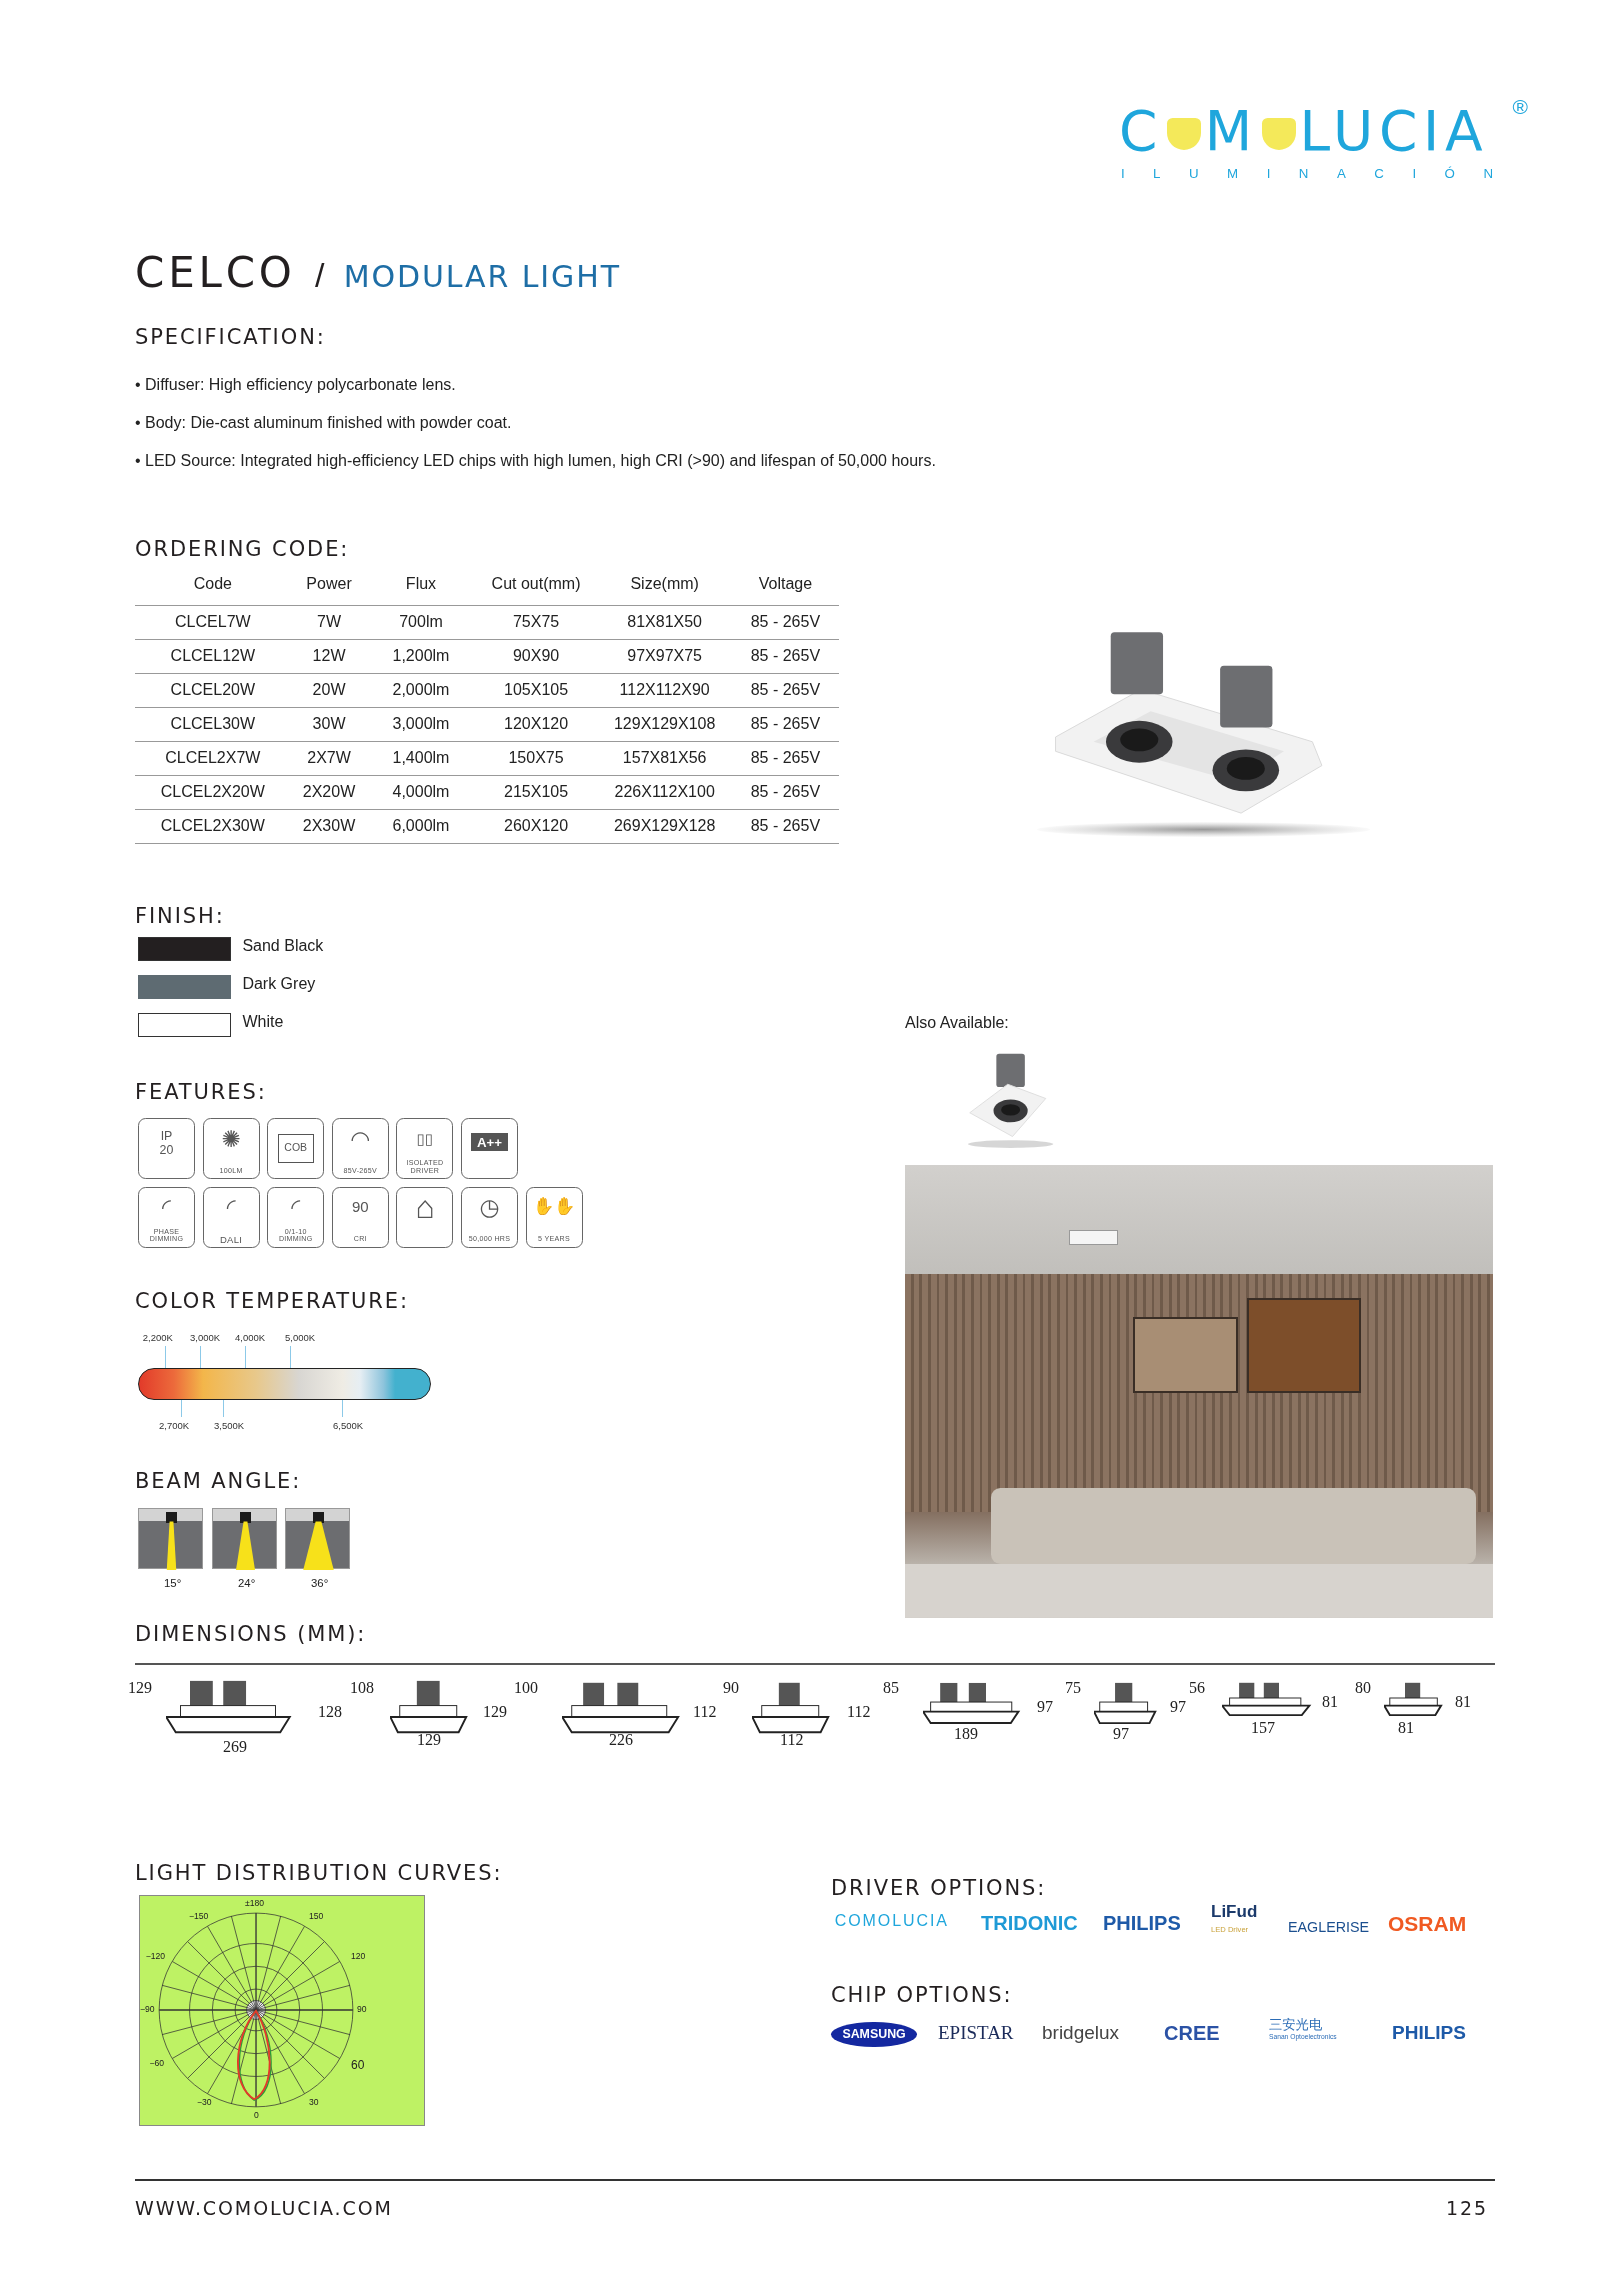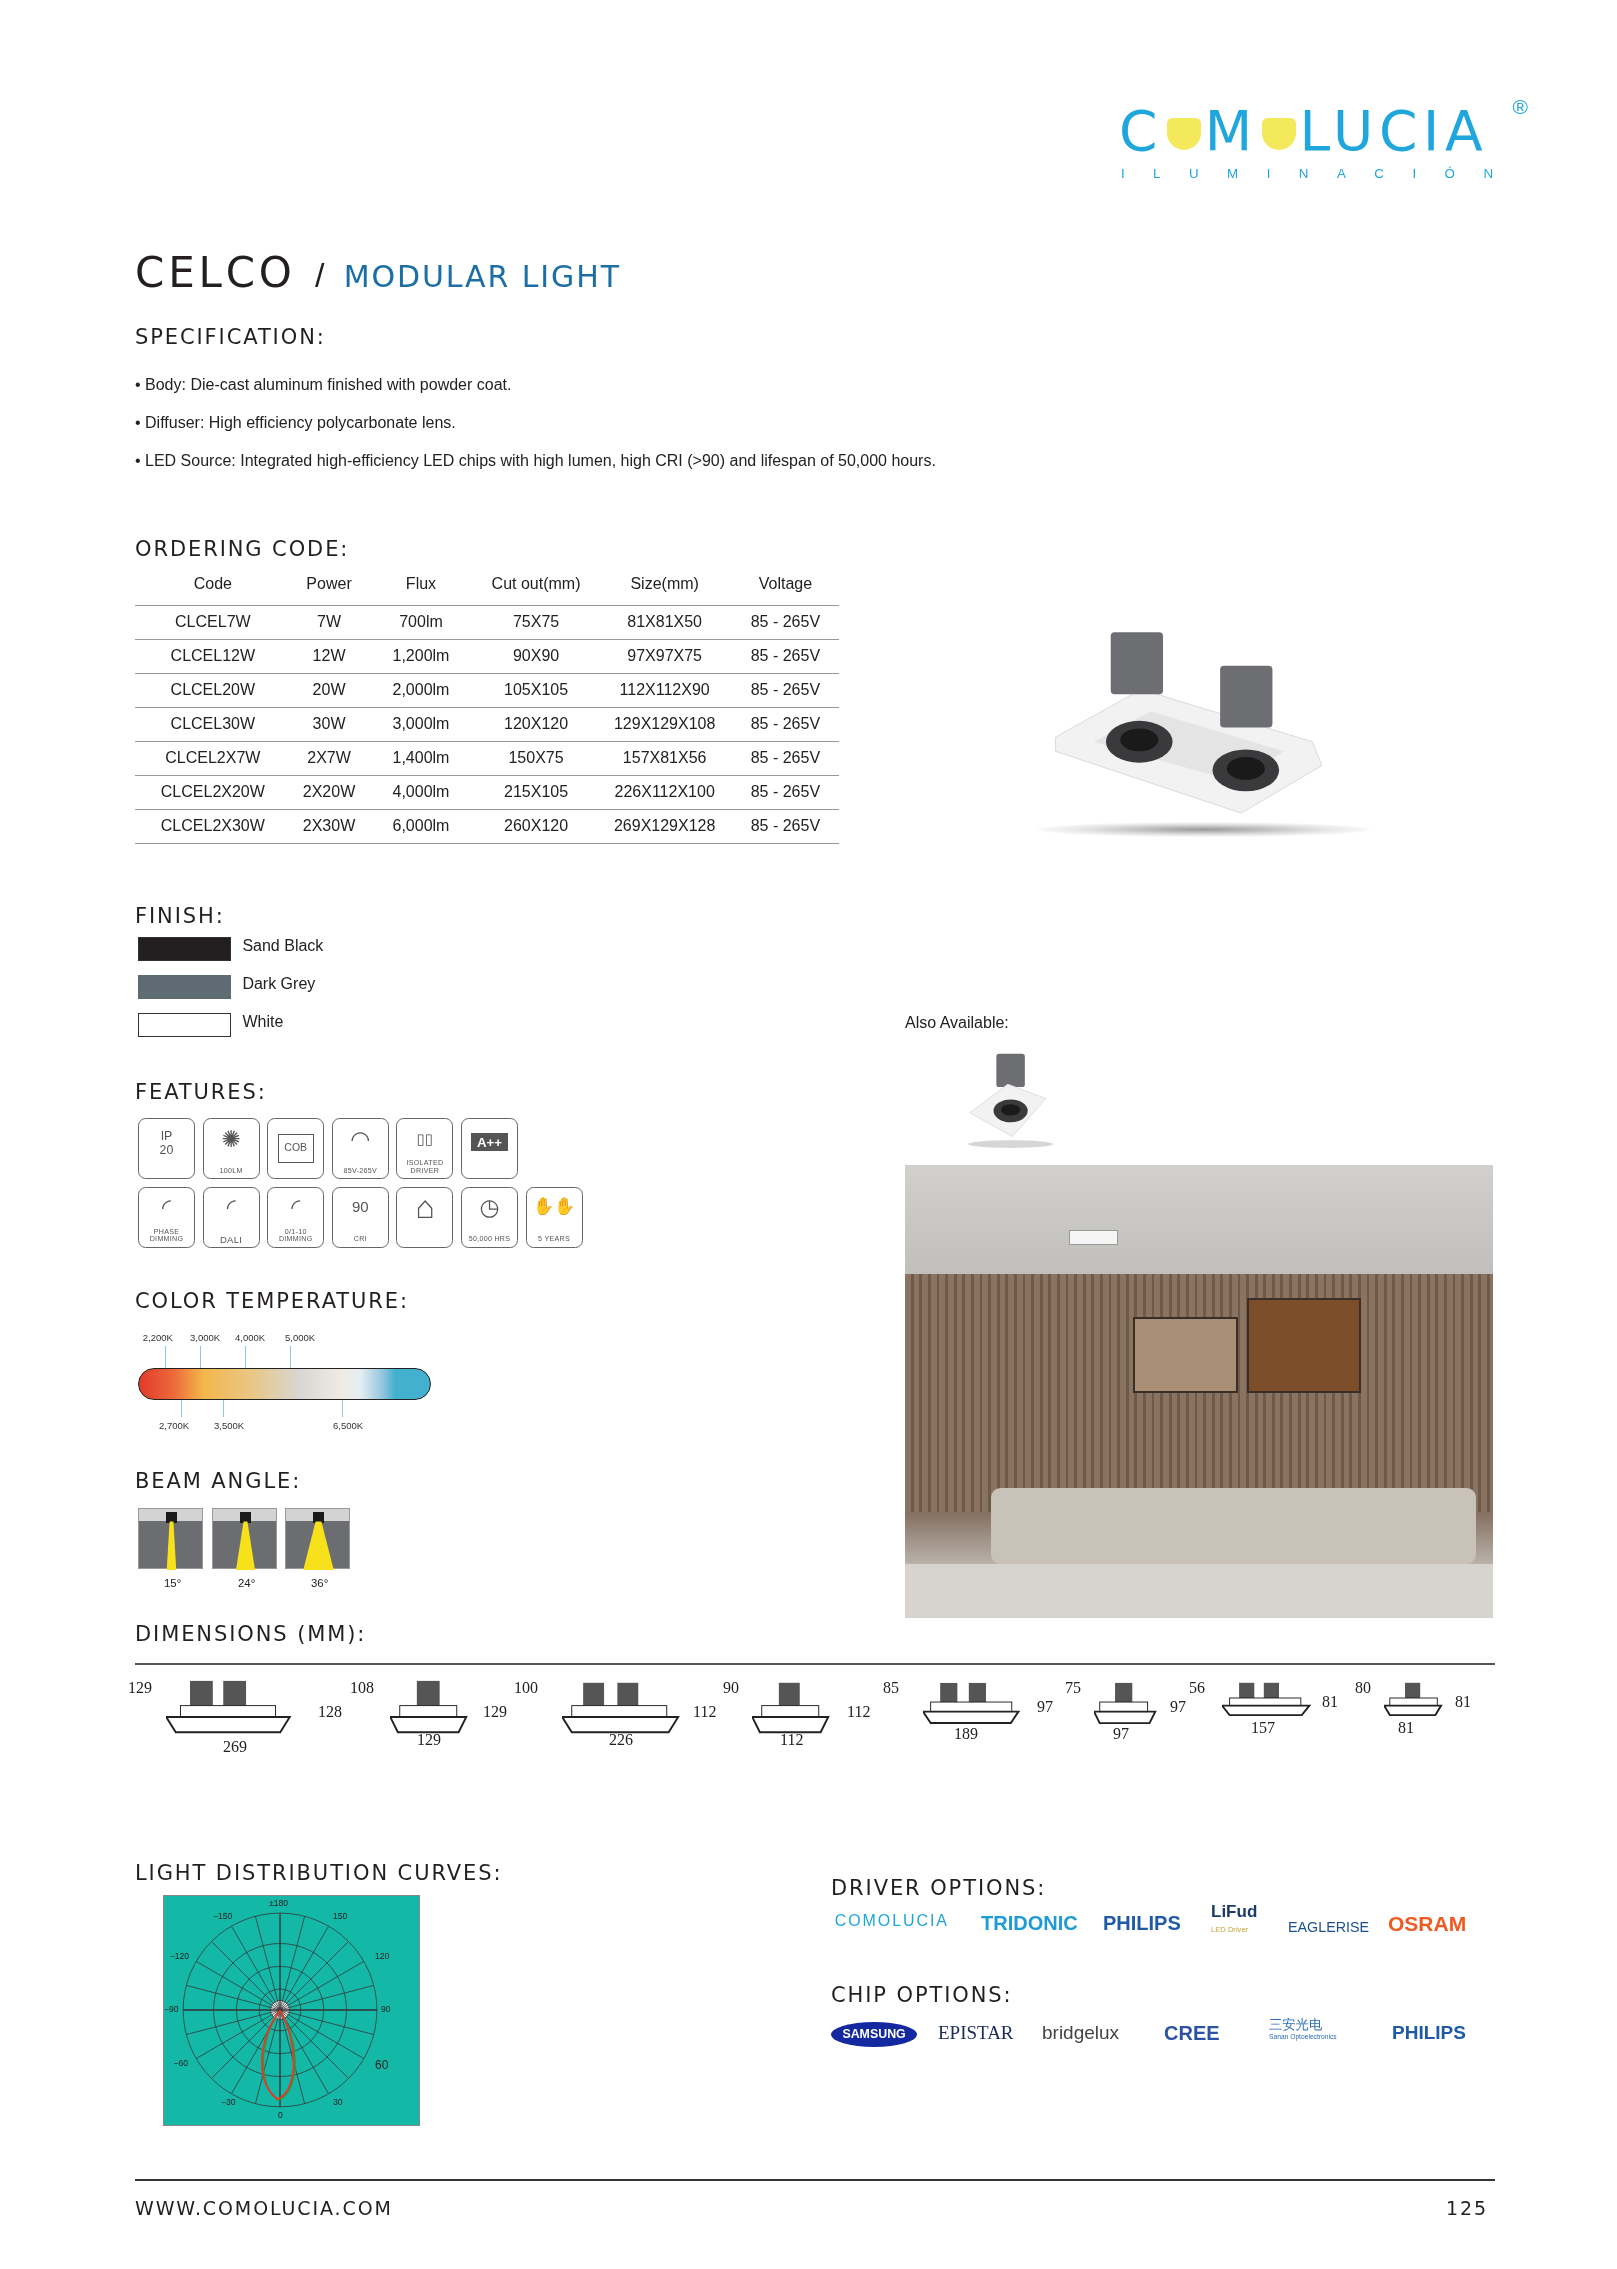--- a/index.html
+++ b/index.html
@@ -59,21 +59,21 @@
   .beam .ceiling { position:absolute; left:0; top:0; width:100%; height: 12.4px; background:#d3d3d3; }
   .beam .src { position:absolute; top: 2.9px; width: 11.4px; height: 11.4px; background:#1a1a1a; }
   .beam-label { position:absolute; top: 1577px; font-size: 11.4px; color:#222; }
 
   
   .dim-rule { left: 135px; top: 1663px; width: 1360px; height: 1.9px; background:#555; }
   .dim-item { position:absolute; top: 1679px; height: 76px; }
   .dim-num { position:absolute; font-size: 16px; color:#222; font-family: "Liberation Serif", serif; }
 
   
-  .polar { left: 139px; top: 1895px; width: 257px; height: 231px; border: 1.9px solid #888; background:#14b8a6;margin-left:24px; }
+  .polar { left: 139px; top: 1895px; width: 286px; height: 231px; border: 1.9px solid #888; background:#bef264; }
 
   
   .brand { position:absolute; font-weight: bold; white-space: nowrap; }
 
   
   .photo { left: 905px; top: 1165px; width: 588px; height: 453px; overflow:hidden;
     background: linear-gradient(180deg, #c8c6c3 0%, #bfbcb7 18%, #a89584 30%, #8f7867 55%, #7d6656 75%, #b9b2aa 88%, #d5d1cc 100%); }
   .footer-rule { left: 135px; top: 2179px; width: 1360px; height: 1.9px; background:#333; }
 </style>
 </head>
@@ -92,22 +92,22 @@
 </div>
 
 <div class="abs title">
   <span class="main">CELCO</span>
   <span class="slash">/</span>
   <span class="sub">MODULAR LIGHT</span>
 </div>
 
 <div class="abs heading section-h" style="left:135px; top:325px;">SPECIFICATION:</div>
 <ul class="abs spec-list">
+  <li>• Diffuser: High efficiency polycarbonate lens.</li>
   <li>• Body: Die-cast aluminum finished with powder coat.</li>
-  <li>• Diffuser: High efficiency polycarbonate lens.</li>
   <li>• LED Source: Integrated high-efficiency LED chips with high lumen, high CRI (&gt;90) and lifespan of 50,000 hours.</li>
 </ul>
 
 <div class="abs heading section-h" style="left:135px; top:537px;">ORDERING CODE:</div>
 <table class="abs order-table">
   <thead>
     <tr>
       <th style="width:138px">Code</th>
       <th style="width:68px">Power</th>
       <th style="width:95px">Flux</th>

